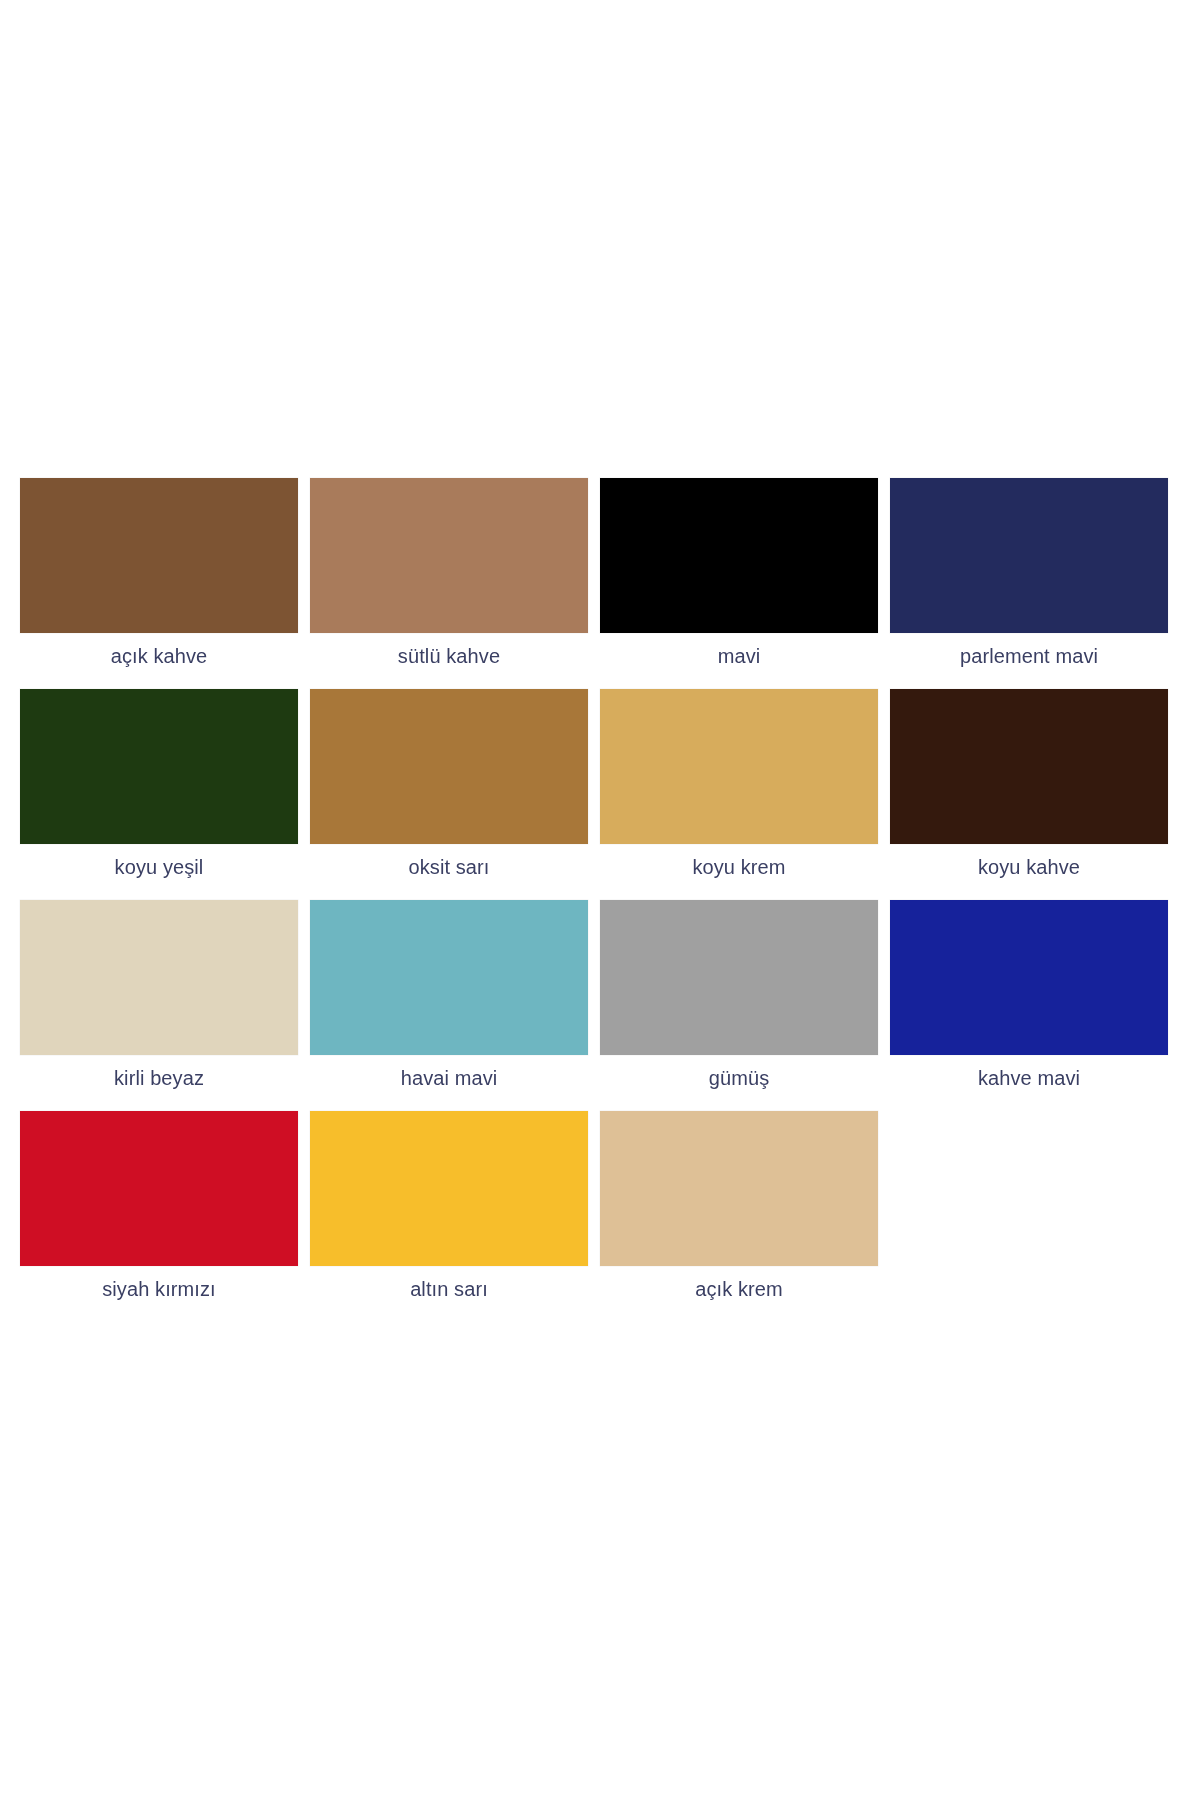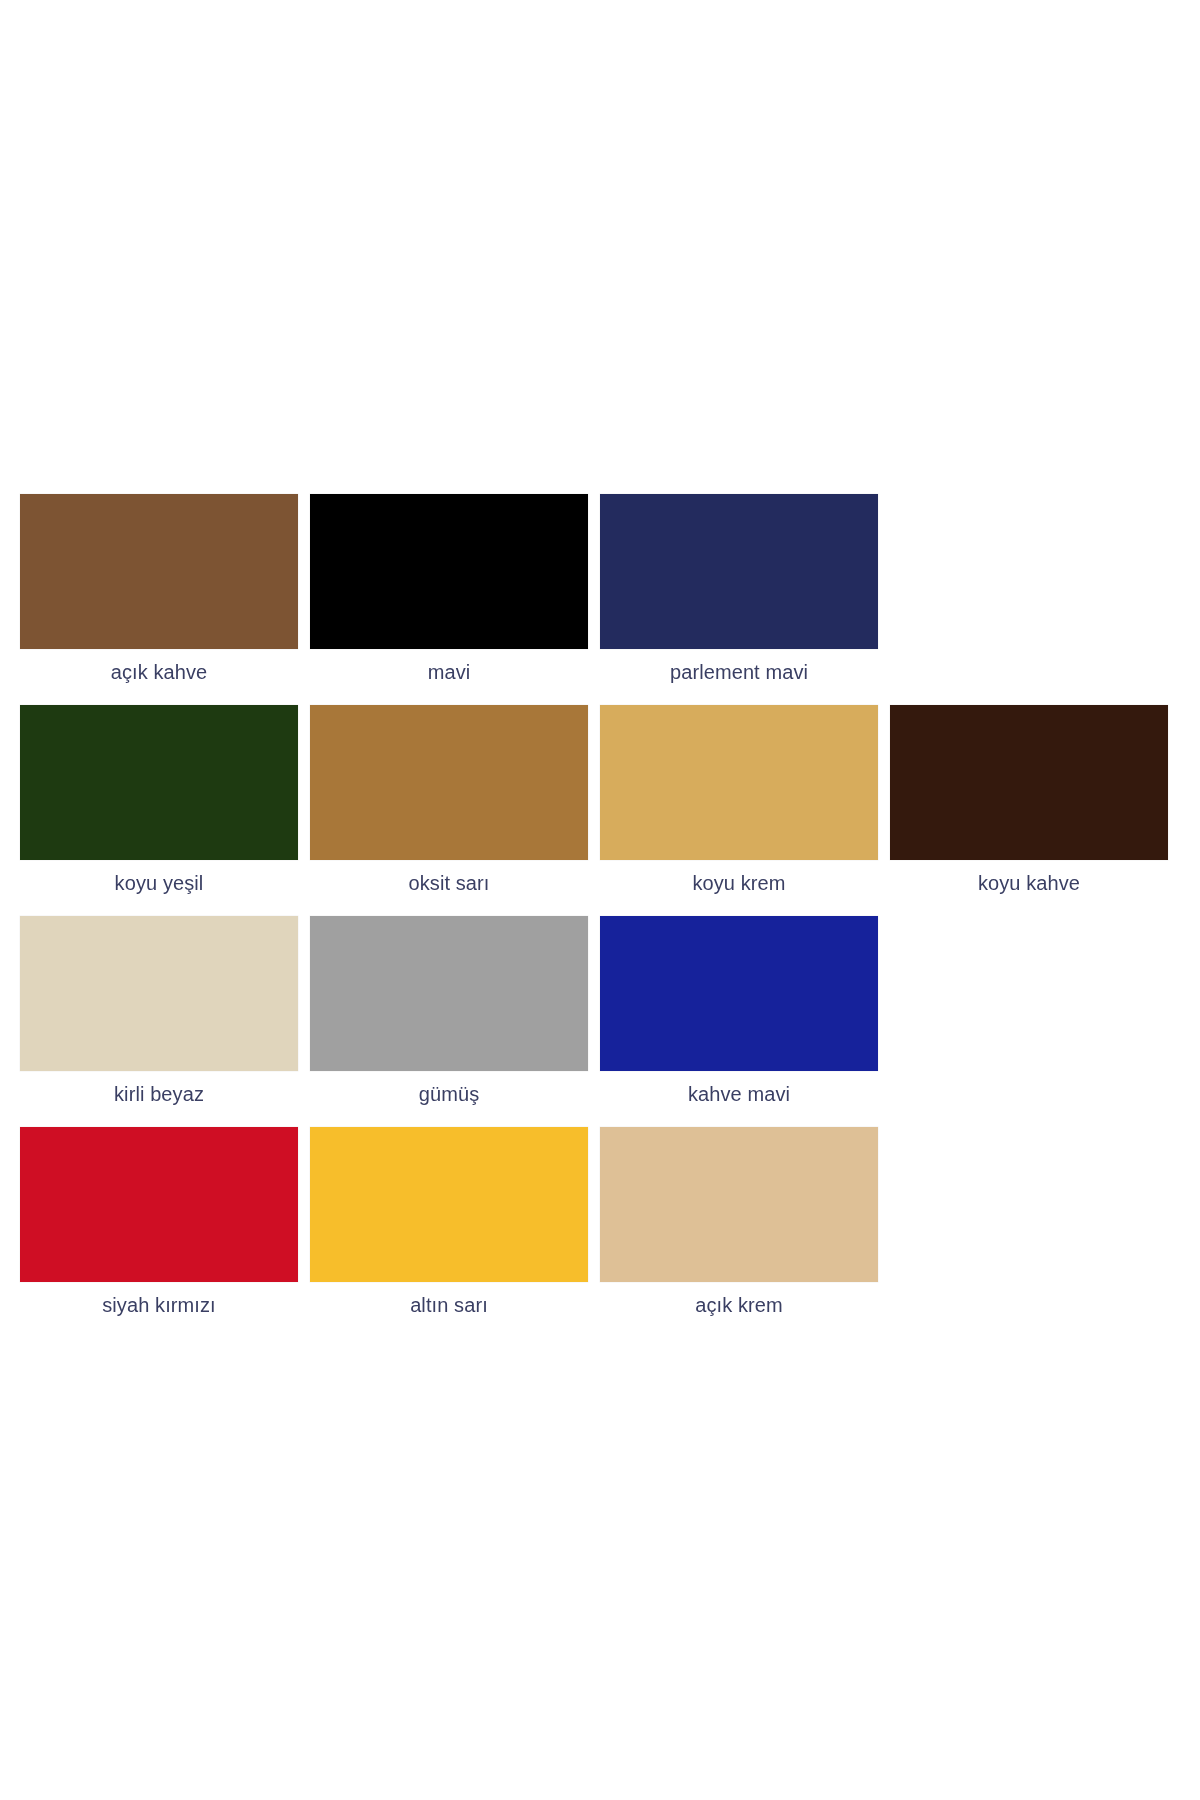--- a/index.html
+++ b/index.html
@@ -19,21 +19,20 @@
     width: 1200px;
     height: 1800px;
     background: #ffffff;
     box-sizing: border-box;
   }
   .palette {
     position: absolute;
     left: 20px;
     top: 478px;
     width: 1160px;
-    margin-top: 16px;
   }
   .swatch-row {
     display: flex;
     flex-direction: row;
     justify-content: flex-start;
     align-items: flex-start;
     margin-bottom: 21px;
   }
   .swatch-cell {
     width: 278px;
@@ -66,20 +65,24 @@
 <body>
 
 <div class="page">
   <div class="palette" id="palette-root">
       <div class="swatch-row">
         <div class="swatch-cell">
           <div class="swatch-chip" style="background-color: rgb(125, 84, 51);"></div>
           <div class="swatch-label">açık kahve</div>
         </div>
         <div class="swatch-cell">
+          <div class="swatch-chip" style="background-color: rgb(169, 123, 91);"></div>
+          <div class="swatch-label">sütlü kahve</div>
+        </div>
+        <div class="swatch-cell">
           <div class="swatch-chip" style="background-color: rgb(0, 0, 0);"></div>
           <div class="swatch-label">mavi</div>
         </div>
         <div class="swatch-cell">
           <div class="swatch-chip" style="background-color: rgb(35, 43, 94);"></div>
           <div class="swatch-label">parlement mavi</div>
         </div>
       </div>
       <div class="swatch-row">
         <div class="swatch-cell">
@@ -98,20 +101,24 @@
           <div class="swatch-chip" style="background-color: rgb(52, 25, 13);"></div>
           <div class="swatch-label">koyu kahve</div>
         </div>
       </div>
       <div class="swatch-row">
         <div class="swatch-cell">
           <div class="swatch-chip" style="background-color: rgb(224, 213, 188);"></div>
           <div class="swatch-label">kirli beyaz</div>
         </div>
         <div class="swatch-cell">
+          <div class="swatch-chip" style="background-color: rgb(110, 182, 193);"></div>
+          <div class="swatch-label">havai mavi</div>
+        </div>
+        <div class="swatch-cell">
           <div class="swatch-chip" style="background-color: rgb(160, 160, 160);"></div>
           <div class="swatch-label">gümüş</div>
         </div>
         <div class="swatch-cell">
           <div class="swatch-chip" style="background-color: rgb(22, 34, 155);"></div>
           <div class="swatch-label">kahve mavi</div>
         </div>
       </div>
       <div class="swatch-row">
         <div class="swatch-cell">

